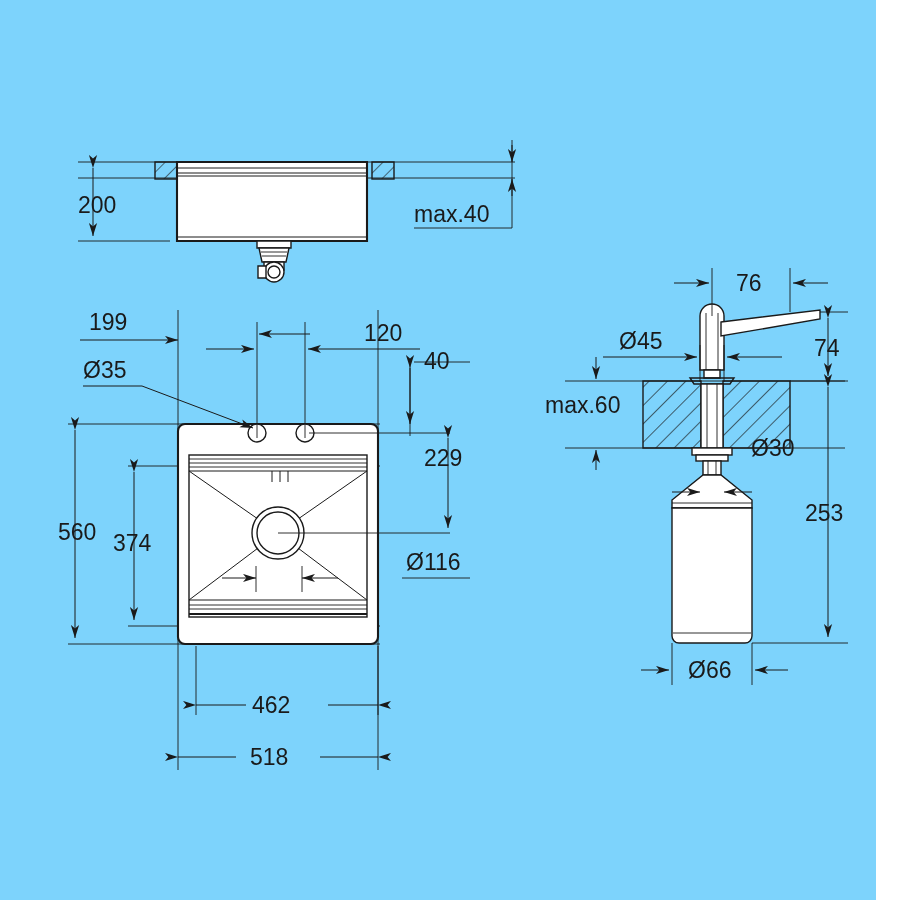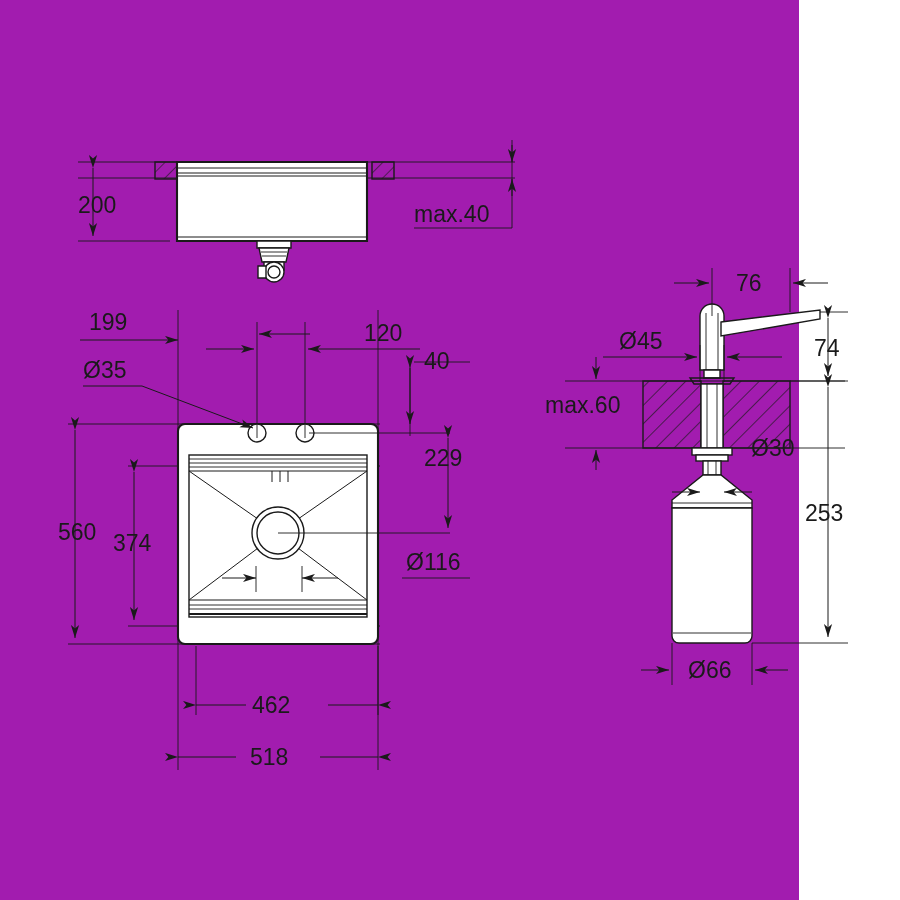--- a/index.html
+++ b/index.html
@@ -8,23 +8,23 @@
     background: #ffffff;
   }
   body {
     width: 900px;
     height: 900px;
     font-family: "Liberation Sans", sans-serif;
     overflow: hidden;
   }
   #sheet {
     position: relative;
-    width: 799px;
+    width: 876px;
     height: 900px;
-    background: #a21caf;
+    background: #7dd3fc;
   }
   #drawing {
     position: absolute;
     left: 0;
     top: 0;
   }
   text.dim {
     font-family: "Liberation Sans", sans-serif;
     font-size: 23px;
     fill: #1a1a1a;

